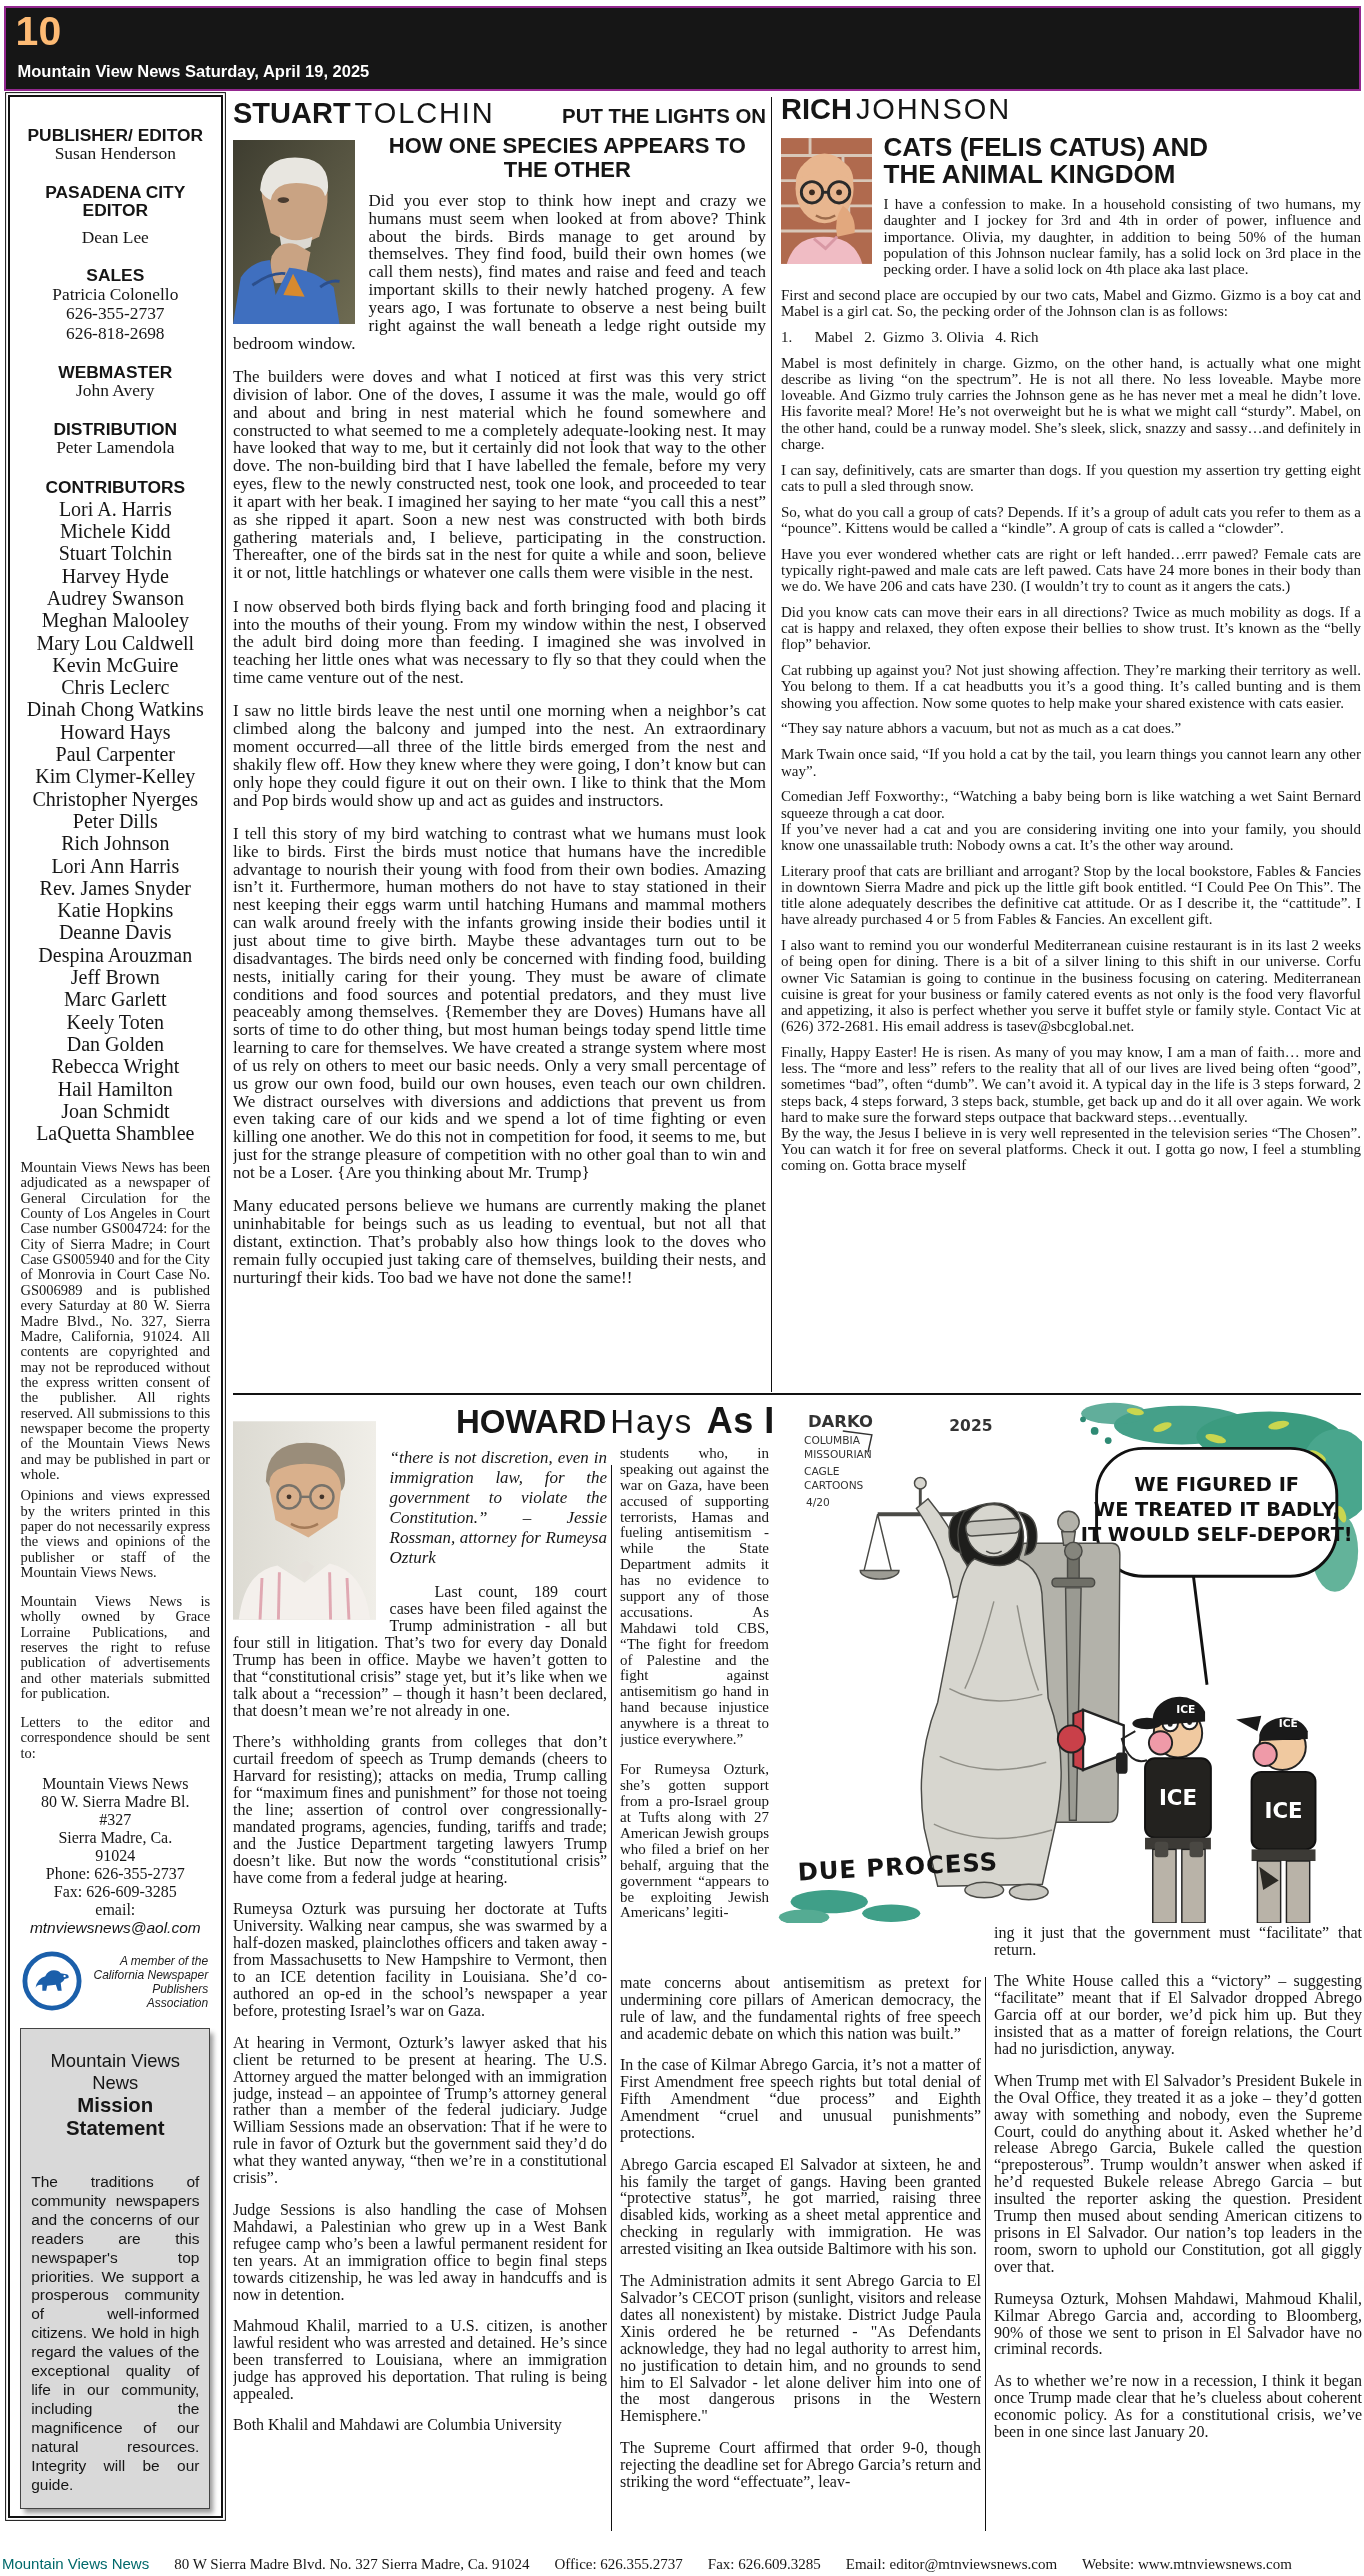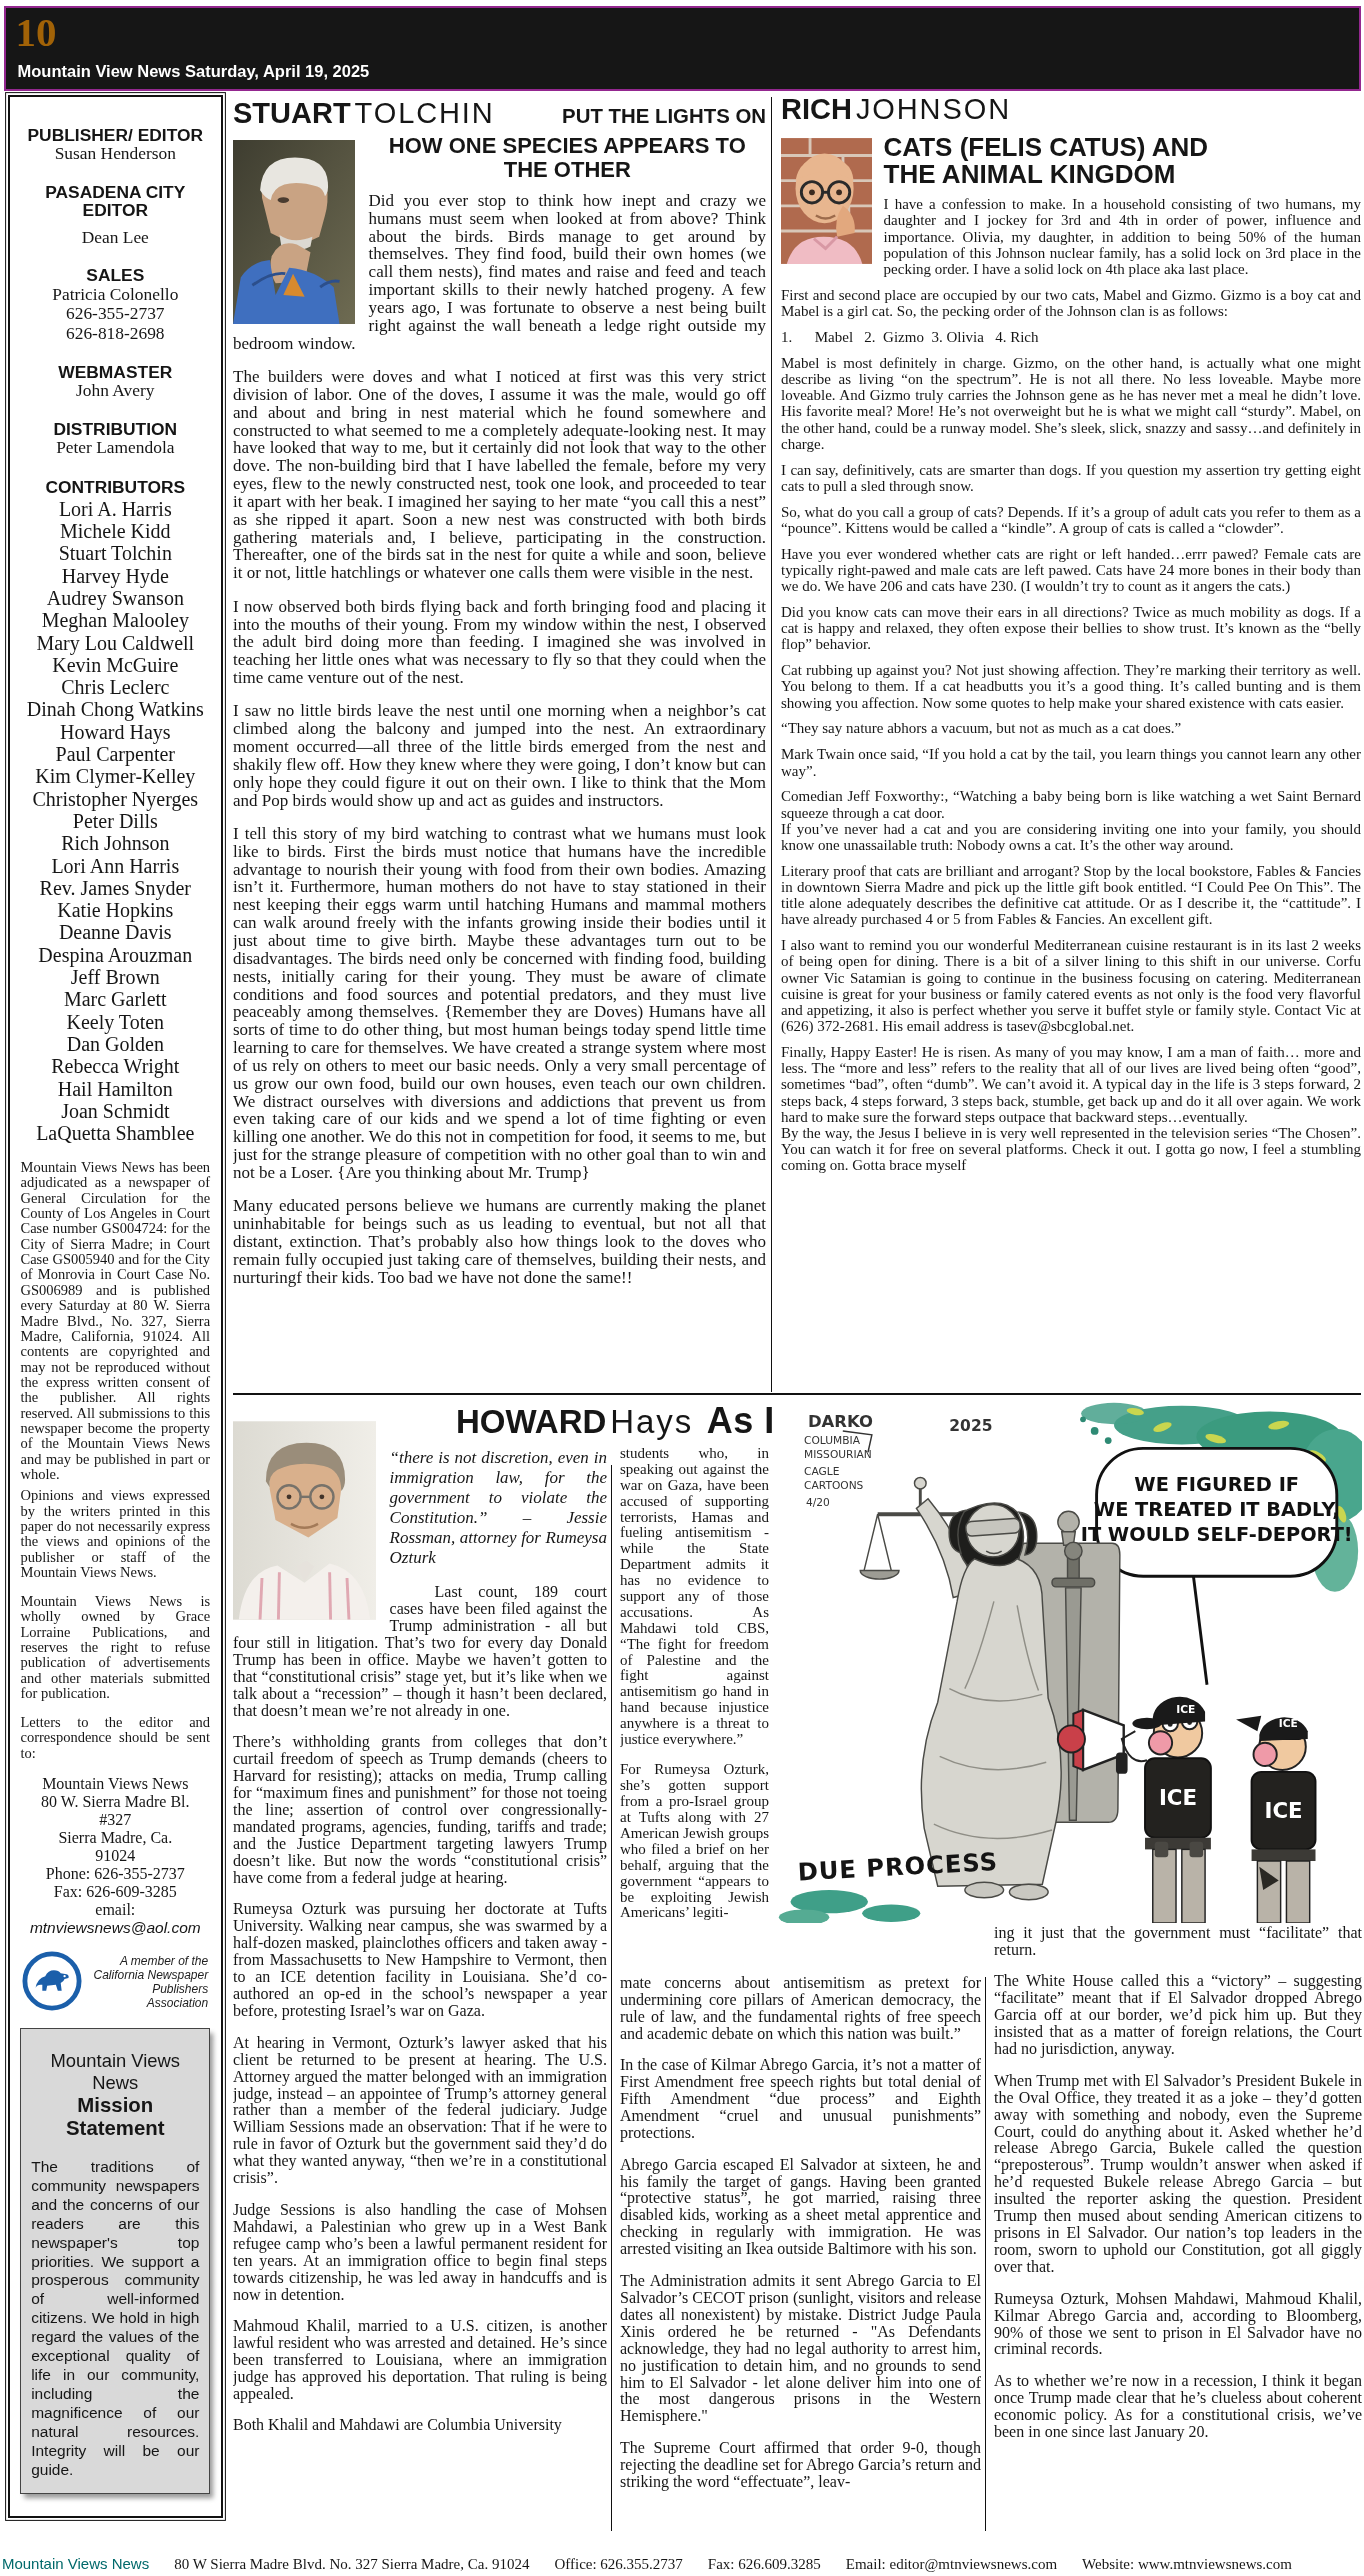--- a/index.html
+++ b/index.html
@@ -11,22 +11,22 @@
   }
   .prewrap { white-space:pre-wrap; }
   .preline { white-space:pre-line; }
 
   
   #topbar {
     position:absolute; left:3.9px; top:5.8px; width:1357px; height:85px;
     background:#161616; border:2.9px solid #93278f;
   }
   #page-num {
-    position:absolute; left:9.7px; top:0px; color:#a16207;
-    font-family:Liberation Serif, serif; font-size:41px; font-weight:700;
+    position:absolute; left:9.7px; top:0px; color:#fdba74;
+    font-family:Liberation Sans, sans-serif; font-size:41px; font-weight:700;
   }
   #masthead-line {
     position:absolute; left:11.6px; bottom:7.8px; color:#fff;
     font-family:"Liberation Sans",sans-serif; font-weight:700; font-size:16.5px;
   }
   #opinion-title {
     position:absolute; left:640px; top:1.9px; width:368px; text-align:center;
     font-family:"Liberation Sans",sans-serif; font-weight:700; font-size:62px;
     color:#fff; letter-spacing:-1.9px;
     -webkit-text-stroke:2.4px #2e3192;
@@ -49,21 +49,21 @@
   .sb-addr { font-size:16px; line-height:1.13; white-space:pre-line; margin-top:13.6px; }
   .sb-email { font-size:15.5px; font-style:italic; font-family:"Liberation Sans",sans-serif; }
   #cnpa-row { display:flex; align-items:center; gap:7.8px; margin-top:13.6px; padding:0 1.9px; }
   #cnpa-text { font-family:"Liberation Sans",sans-serif; font-style:italic; font-size:12px; line-height:1.15; text-align:right; flex:1; color:#222;}
   #mission-box {
     margin-top:12.6px; background:#d9d9d9; border:1px solid #444;
     box-shadow:3.9px 4.8px 4.8px #9a9a9a; padding:13.6px 9.7px; text-align:left;
   }
   #mission-t1 { font-family:"Liberation Sans",sans-serif; font-size:18.4px; text-align:center; margin-top:7.8px;}
   #mission-t2 { font-family:"Liberation Sans",sans-serif; font-size:20.4px; font-weight:700; text-align:center; }
-  #mission-body { font-family:"Liberation Sans",sans-serif; font-size:15.5px; line-height:1.22; text-align:justify; margin-top:18px; }
+  #mission-body { font-family:"Liberation Sans",sans-serif; font-size:15.5px; line-height:1.22; text-align:justify; margin-top:33px; }
 
   
   .vrule { position:absolute; width:1px; background:#111; }
   #hr-hays { position:absolute; left:233px; top:1393px; width:1128px; height:1.9px; background:#111; }
 
   
   #tolchin { position:absolute; left:233px; top:97px; width:533px; height:1293px; overflow:hidden; }
   .colhead { display:flex; justify-content:space-between; align-items:baseline; }
   .byline-first { font-family:"Liberation Sans",sans-serif; font-weight:800; font-size:29px; letter-spacing:0px; }
   .byline-last  { font-family:"Liberation Sans",sans-serif; font-weight:300; font-size:29px; letter-spacing:1.9px; }

